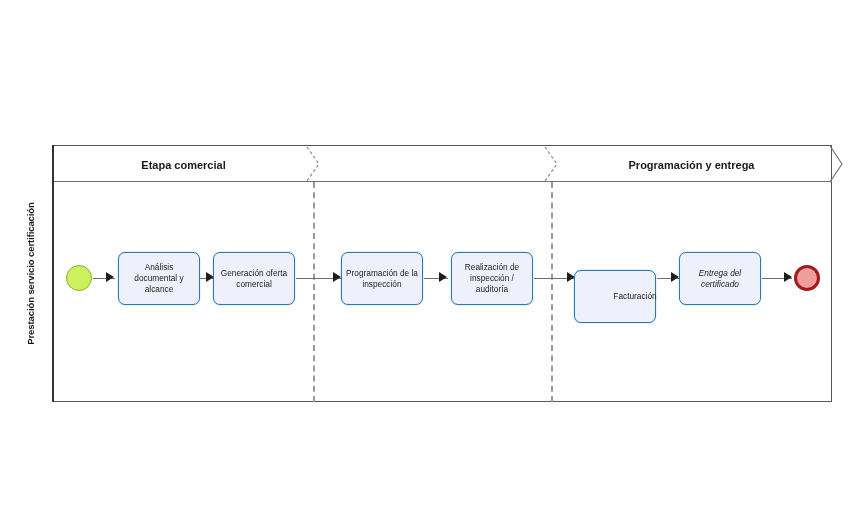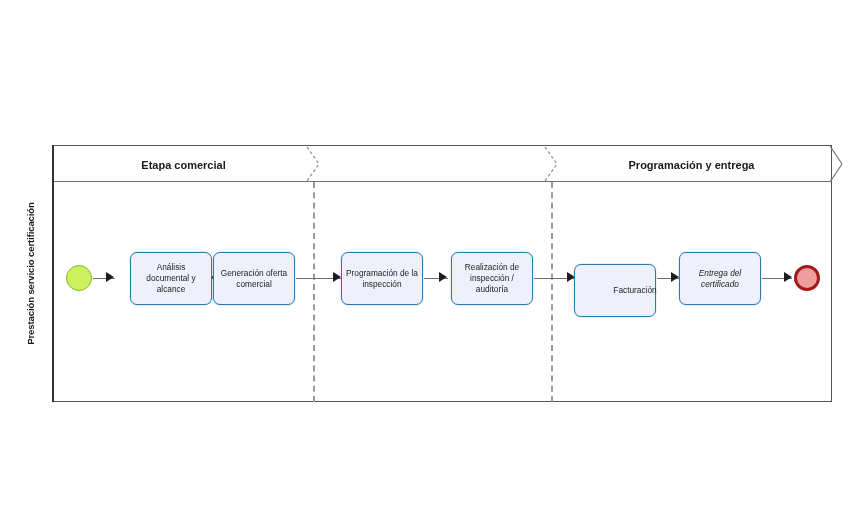--- a/index.html
+++ b/index.html
@@ -222,27 +222,27 @@
   <div class="arrowhead" style="left:567px;"></div>
 
   <div class="conn" style="left:657px; width:23px;"></div>
   <div class="arrowhead" style="left:671px;"></div>
 
   <div class="conn" style="left:762px; width:30px;"></div>
   <div class="arrowhead" style="left:784px;"></div>
 
   <div class="event start" style="left:66px; top:265px;"></div>
 
-  <div class="task" style="left:130px; top:252px;text-align:center;">Análisis documental y alcance</div>
+  <div class="task" style="left:118px; top:252px;text-align:center;">Análisis documental y alcance</div>
 
   <div class="task" style="left:213px; top:252px;">Generación oferta comercial</div>
 
   <div class="task" style="left:341px; top:252px;">Programación de la inspección</div>
 
   <div class="task" style="left:451px; top:252px;">Realización de inspección / auditoría</div>
 
-  <div class="task" style="left:574px; top:264px;padding-left:44px;">Facturación</div>
+  <div class="task" style="left:574px; top:270px;padding-left:44px;">Facturación</div>
 
   <div class="task" style="left:679px; top:252px;font-style:italic;">Entrega del certificado</div>
 
   <div class="event end" style="left:794px; top:265px;"></div>
 
 </div>
 
 </body></html>

